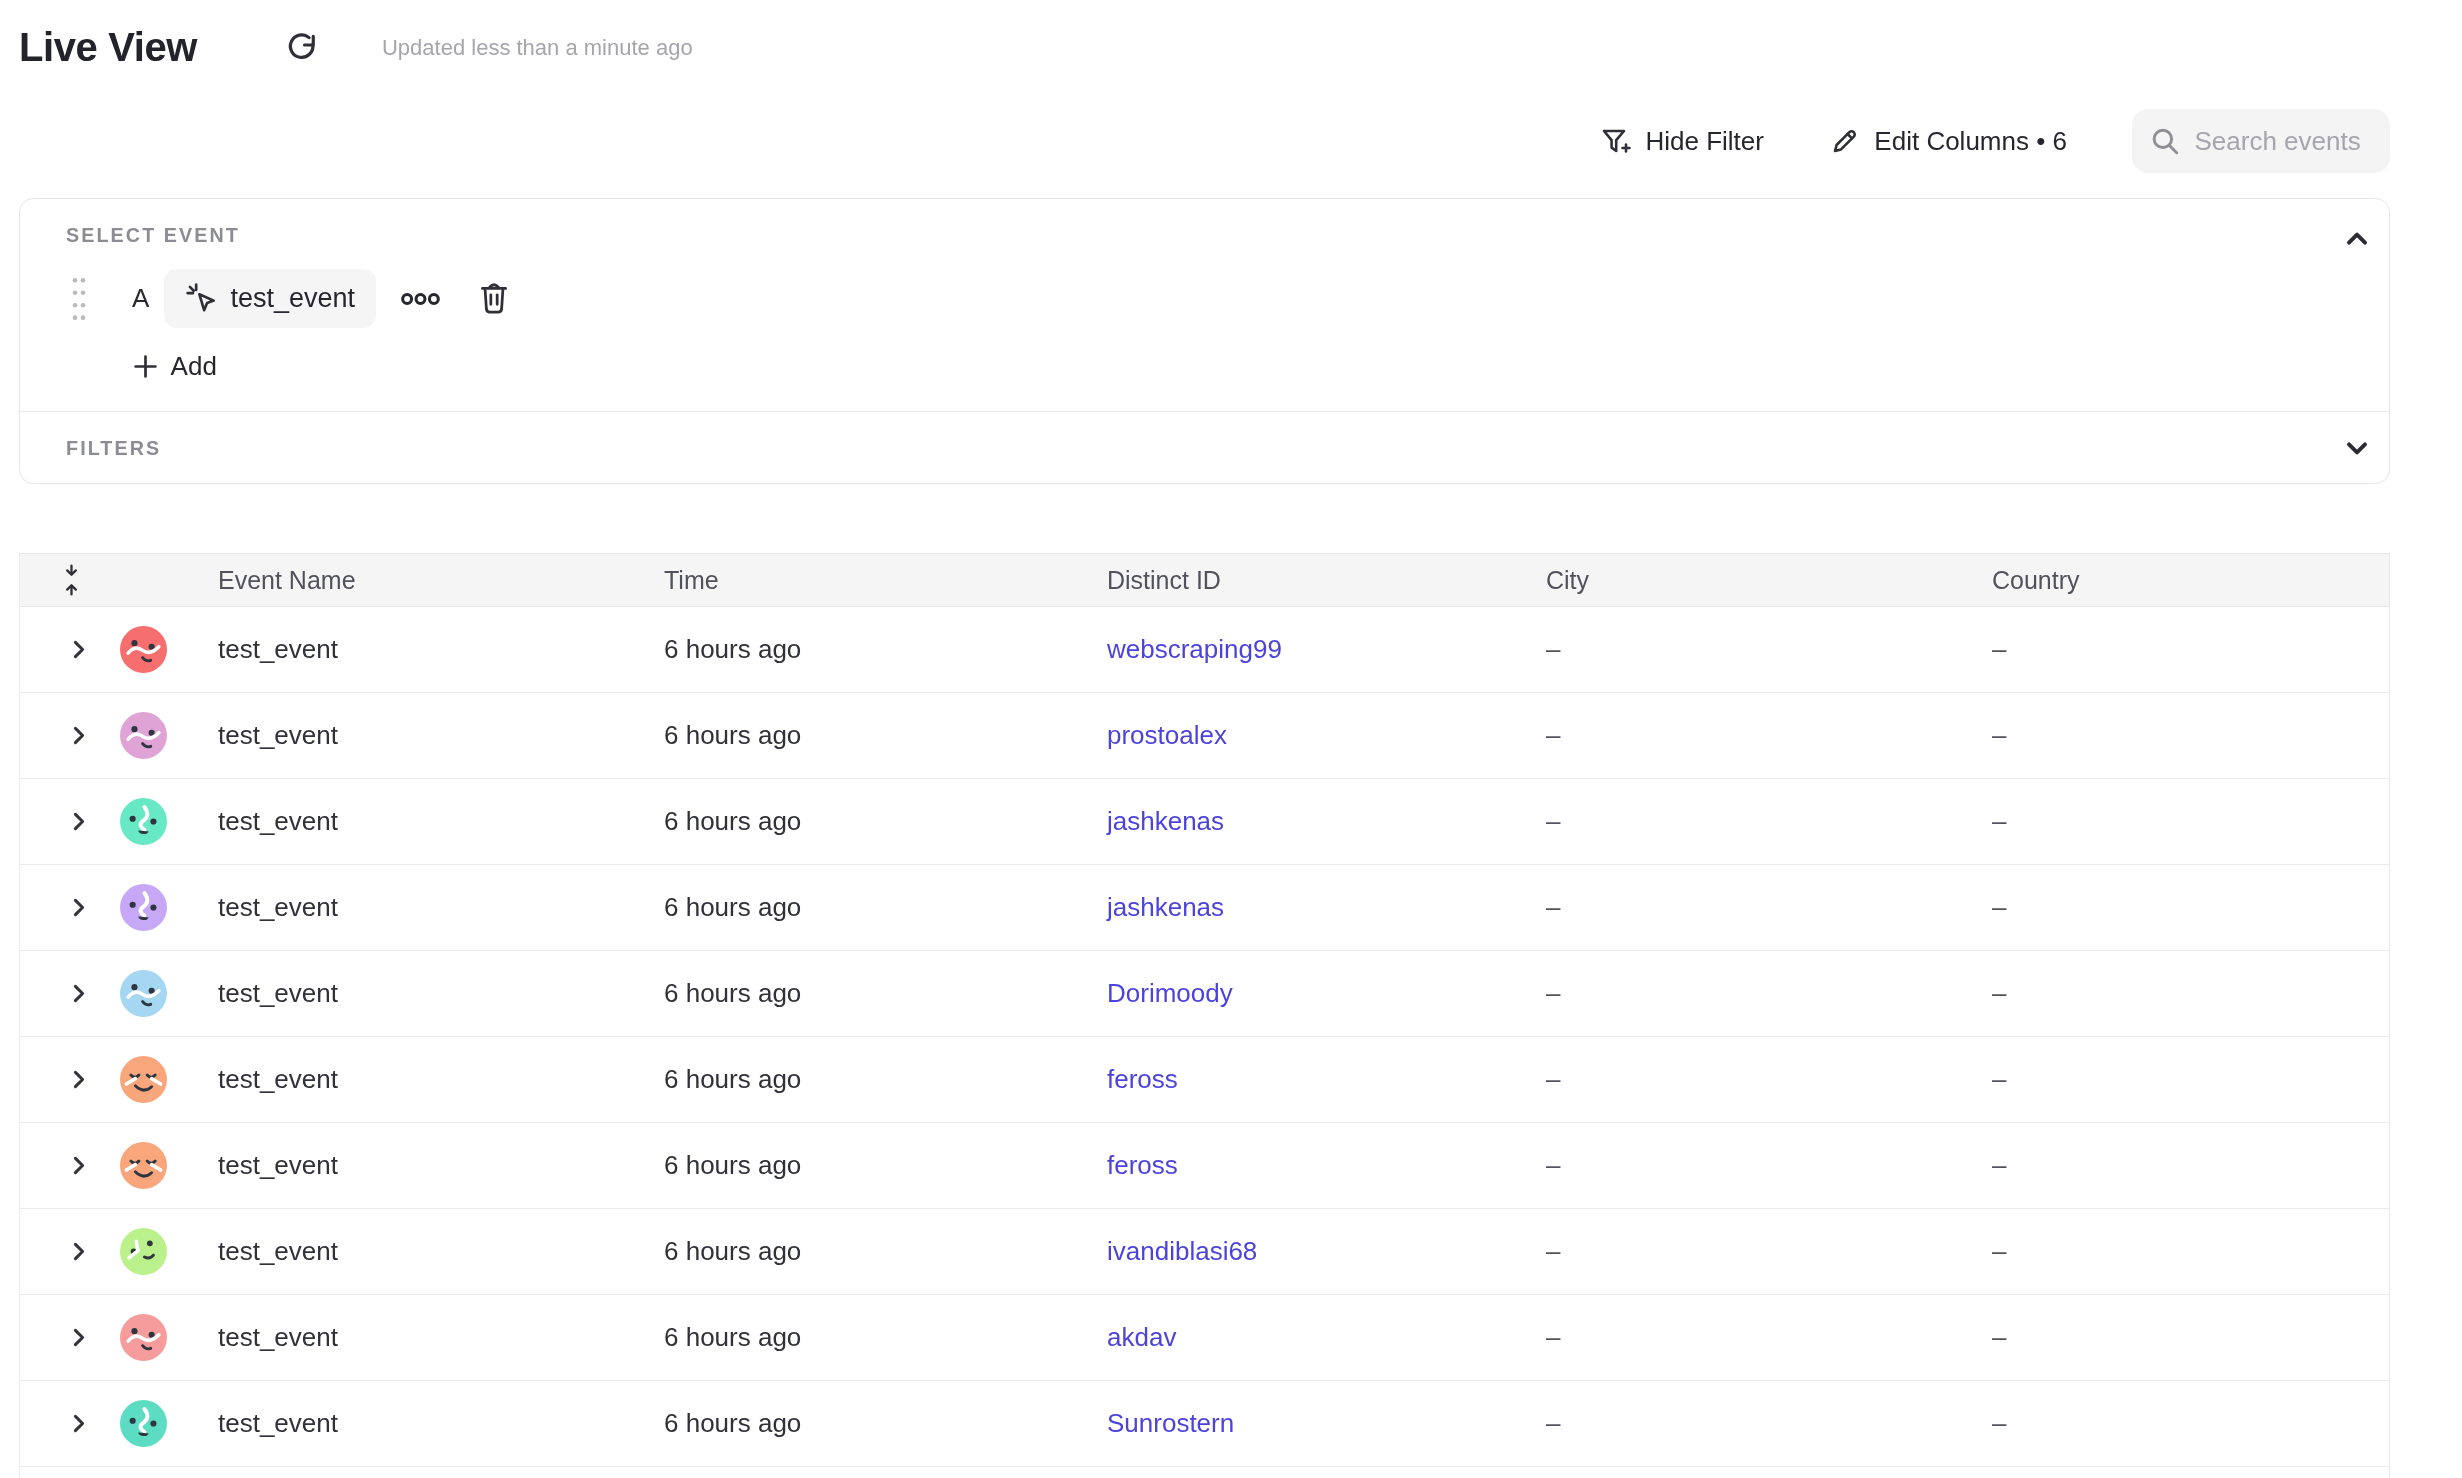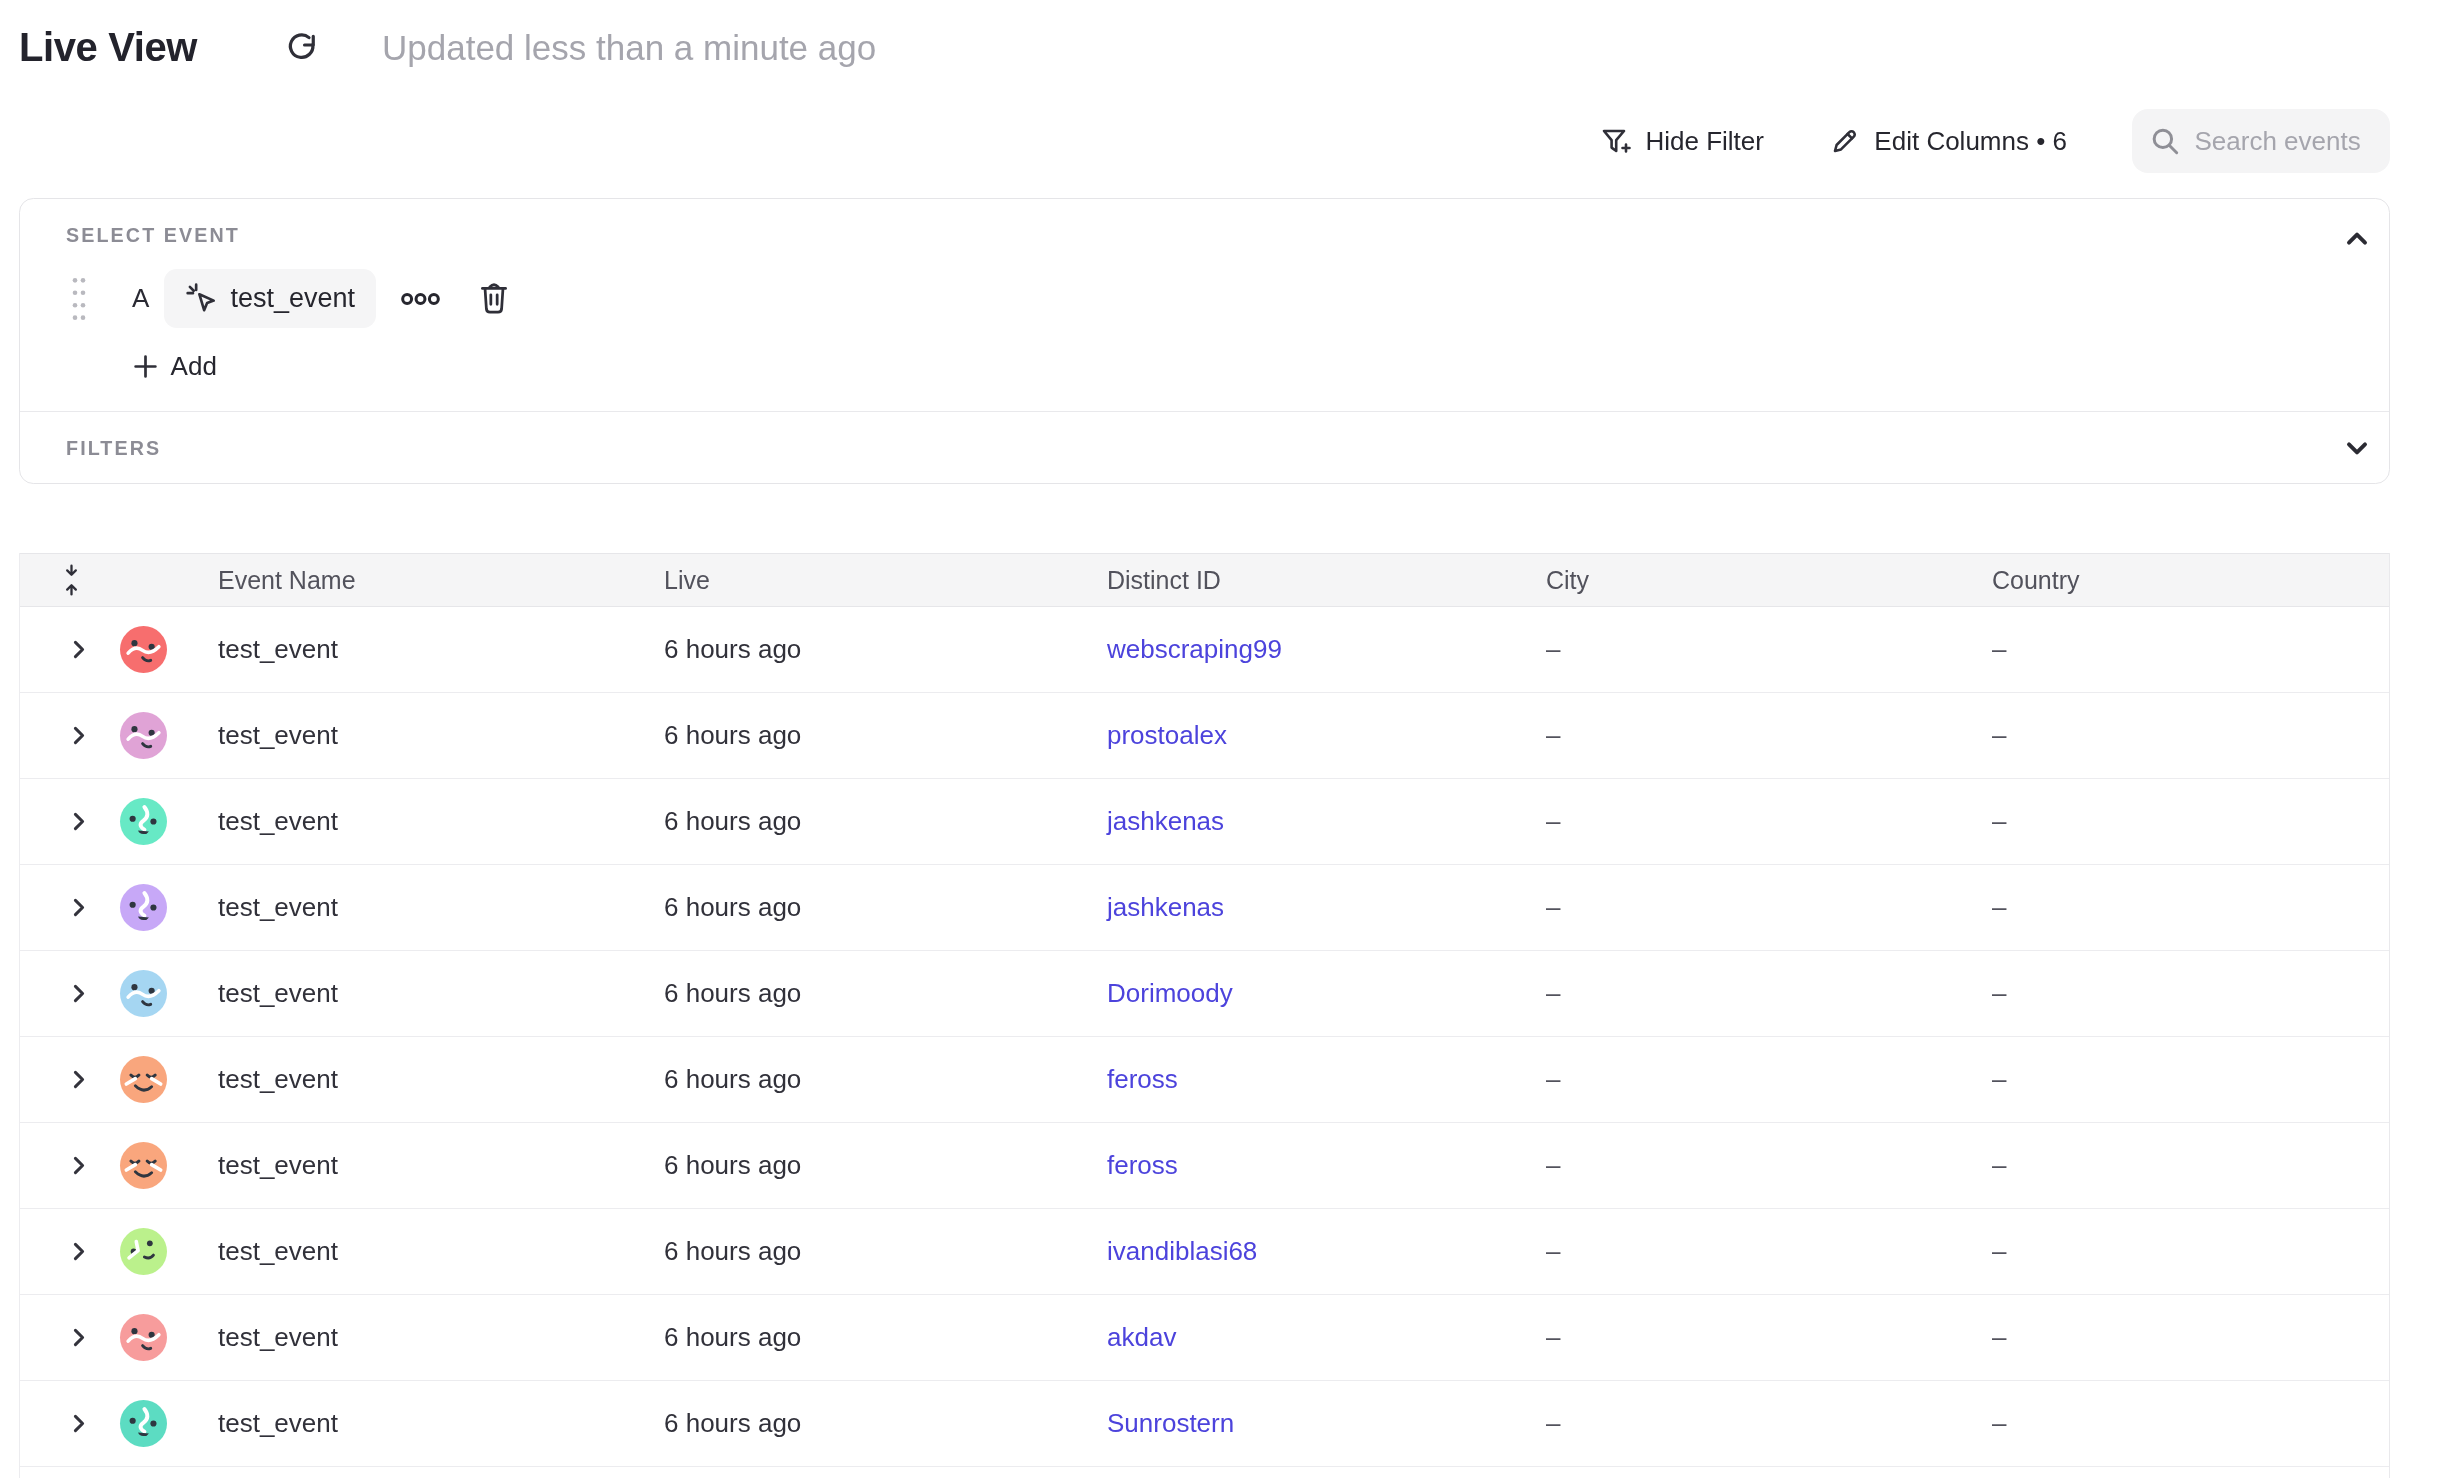--- a/index.html
+++ b/index.html
@@ -4,21 +4,21 @@
 <style>
   * { margin:0; padding:0; box-sizing:border-box; }
   html,body { width:2462px; height:1478px; background:#ffffff; overflow:hidden;
     font-family:"Liberation Sans", sans-serif; color:#2a2a33; }
   button { background:none; border:none; cursor:pointer; font-family:inherit; padding:0; }
 
   
   .page-head { position:absolute; top:25px; left:19px; display:flex; align-items:center;gap:46px; }
   .page-title { font-size:40px; font-weight:700; letter-spacing:-0.4px; color:#23232c; }
   .refresh-btn { margin-left:41px; width:36px; height:36px; display:flex; align-items:center; justify-content:center; }
-  .updated { margin-left:16px; font-size:35px; color:#a5a5ad; }
+  .updated { margin-left:16px; font-size:22px; color:#a5a5ad; }
 
   
   .toolbar { position:absolute; top:109px; right:72px; height:64px; display:flex; align-items:center; gap:65px; }
   .tb-btn { display:flex; align-items:center; gap:13.4px; font-size:26px; font-weight:500; color:#26262e; }
   .search-box { width:258px; height:64px; background:#f4f4f5; border-radius:16px; display:flex; align-items:center; padding:0 16px; }
   .search-box input { border:none; outline:none; background:transparent; font-size:26px; color:#2a2a33;
     width:179px; margin-left:12.5px; font-family:inherit; }
   .search-box input::placeholder { color:#a5a5ad; }
 
   
@@ -172,21 +172,21 @@
   <div class="thead grid">
     <div class="c1">
       <button style="display:flex;">
         <svg width="23" height="36" viewBox="0 0 24 36">
           <path class="ic" style="stroke-width:2.4" d="M12 3 v9 M7.5 8 L12 12.5 L16.5 8"></path>
           <path class="ic" style="stroke-width:2.4" d="M12 33 v-9 M7.5 28 L12 23.5 L16.5 28"></path>
         </svg>
       </button>
     </div>
     <div>Event Name</div>
-    <div>Live</div>
+    <div>Time</div>
     <div>Distinct ID</div>
     <div>City</div>
     <div>Country</div>
   </div>
   <div id="rows">
   <div class="tr grid">
     <div class="c1">
       <button class="expand">
         <svg width="18" height="25" viewBox="0 0 20 28">
           <path d="M6 6 L14 14 L6 22" fill="none" stroke="#33333c" stroke-width="3.4" stroke-linecap="round" stroke-linejoin="round"></path>

